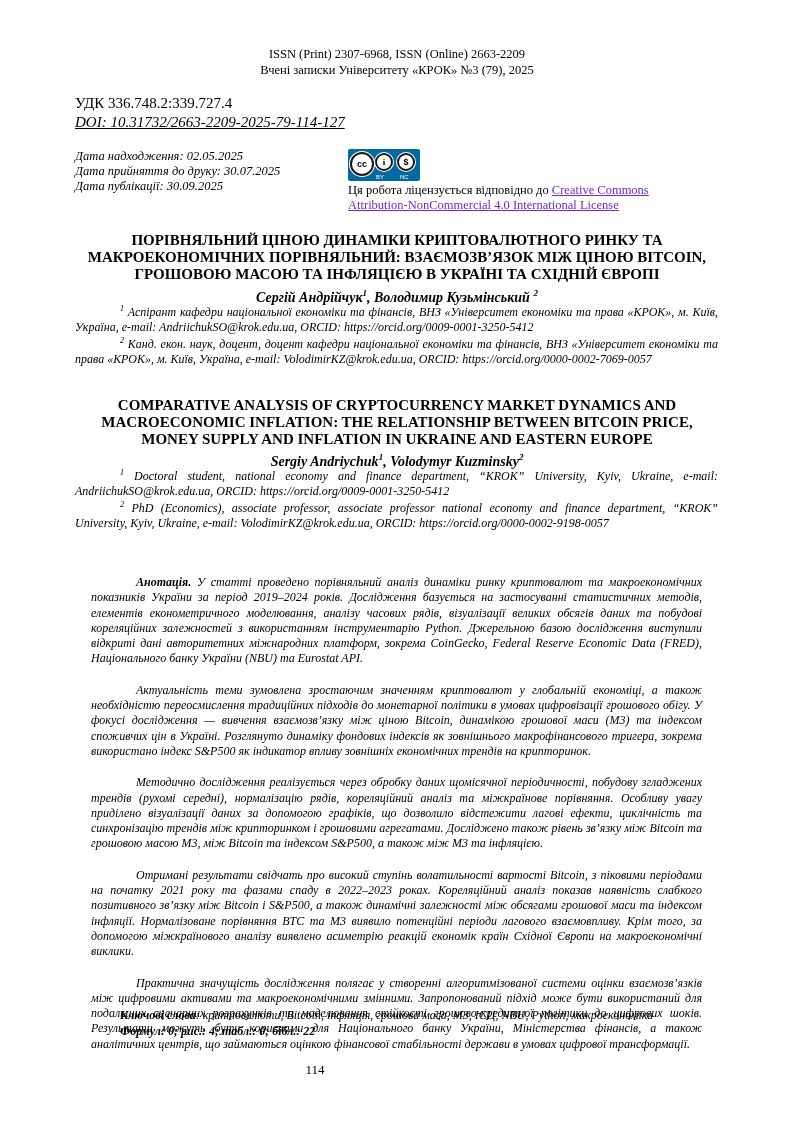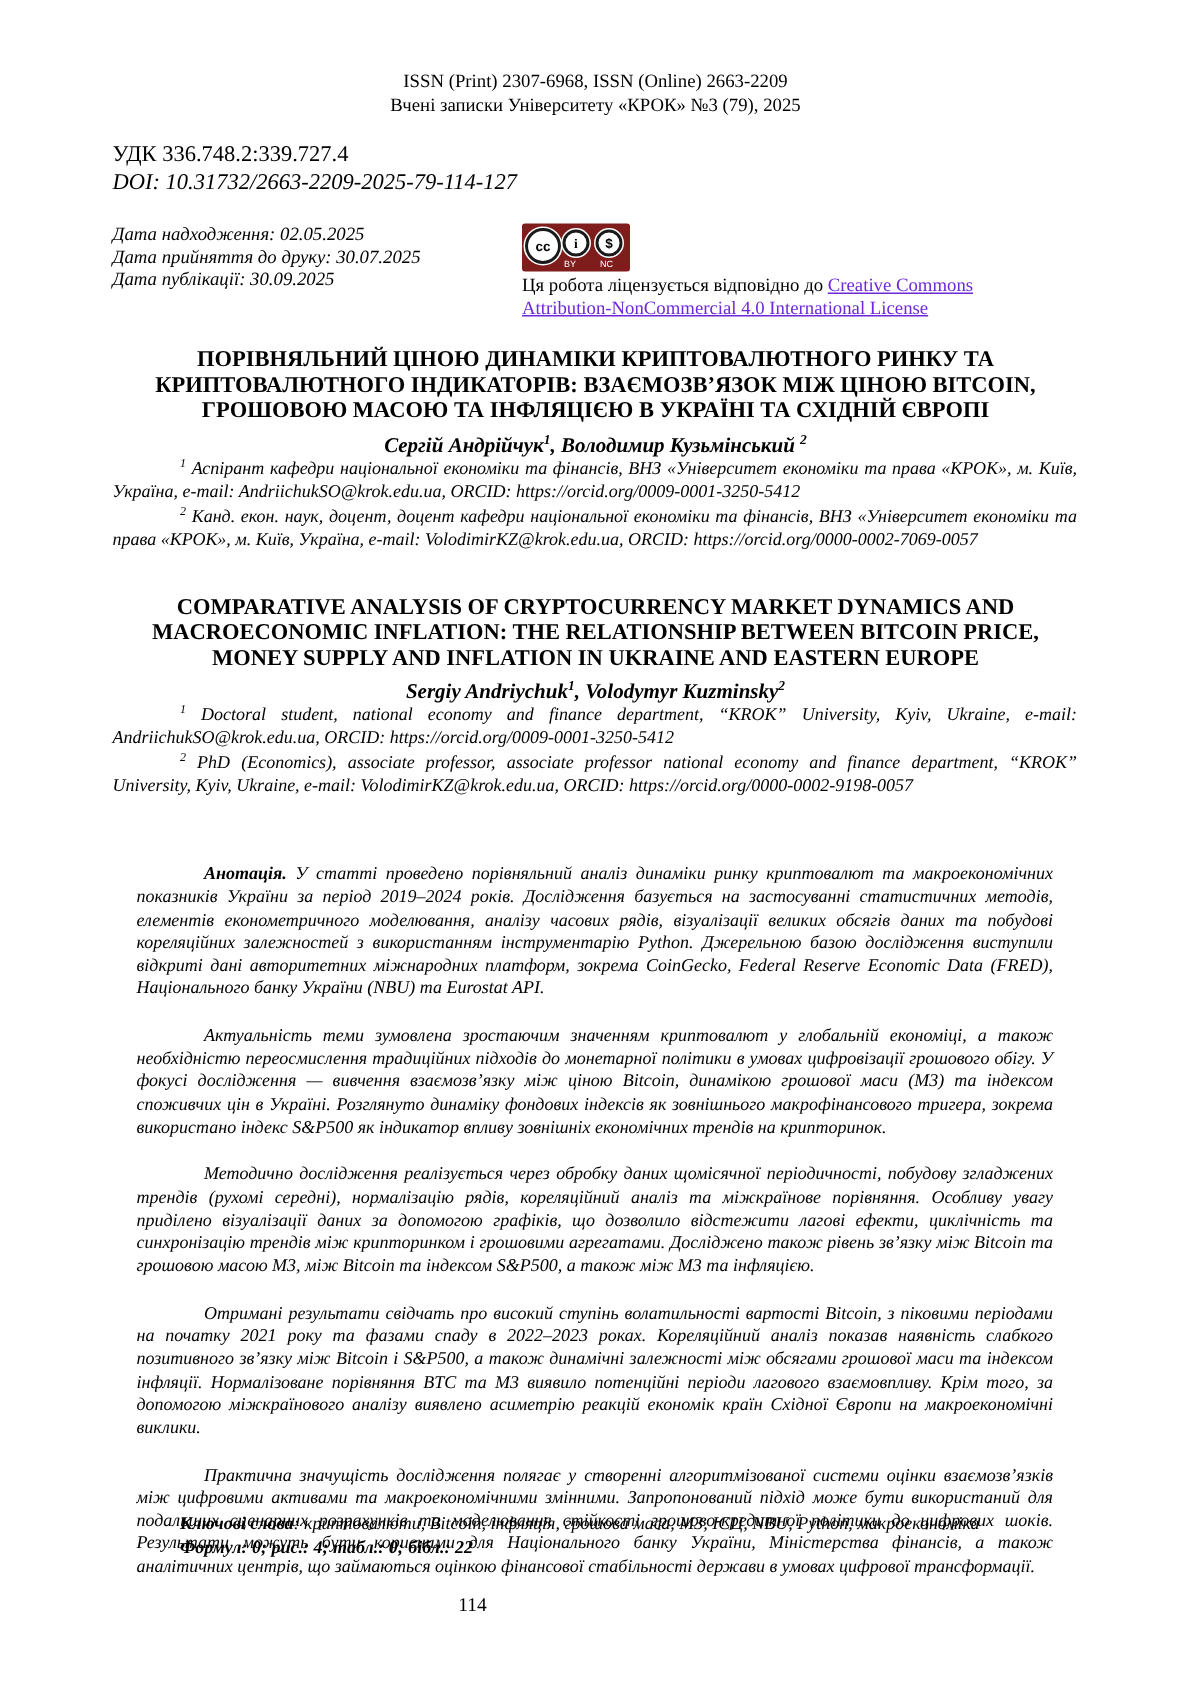--- a/index.html
+++ b/index.html
@@ -1,22 +1,22 @@
 <!DOCTYPE html>
 <html><head>
 <meta charset="utf-8">
 <style>
   html, body { margin: 0; padding: 0; background: #ffffff; }
   body { width: 794px; height: 1123px; position: relative; overflow: hidden; color: #000; font-family: "Liberation Serif", serif; }
   .page { position: absolute; left: 0; top: 0; width: 794px; height: 1123px; }
   .hdr { position: absolute; left: 0; width: 794px; text-align: center; font-size: 12.5px; line-height: 15px; }
   .udk { position: absolute; left: 75px; font-size: 15px; line-height: 18px; }
-  .udk.i { font-style: italic; }
+  .udk.i { font-style: italic; text-decoration: underline; }
   .dates { position: absolute; left: 75px; top: 149px; font-size: 12.5px; line-height: 15px; font-style: italic; }
-  .cc-badge { position: absolute; left: 348px; top: 149px; width: 72px; height: 32px; background: #7f1d1d; border-radius: 2px; }
+  .cc-badge { position: absolute; left: 348px; top: 149px; width: 72px; height: 32px; background: #0369a1; border-radius: 2px; }
   .cc-badge .c { position: absolute; top: 3px; width: 20px; height: 20px; border-radius: 50%; background: #fff; border: 2px solid #1a1a1a; box-shadow: 0 0 0 1px #fff; font-family: "Liberation Sans", sans-serif; font-weight: bold; font-size: 9px; line-height: 20px; text-align: center; color: #000; }
   .cc-badge .lbl { position: absolute; bottom: 1px; font-family: "Liberation Sans", sans-serif; font-size: 6px; color: #fff; }
   .license { position: absolute; left: 348px; top: 183px; font-size: 12.5px; line-height: 15px; }
   .license a { color: #6d28d9; text-decoration: underline; }
   .title { position: absolute; left: 60px; width: 674px; text-align: center; font-weight: bold; font-size: 15px; line-height: 17px; }
   .authors { position: absolute; left: 0; width: 794px; text-align: center; font-weight: bold; font-style: italic; font-size: 14px; line-height: 16px; }
   .authors sup { font-size: 9px; }
   .aff { position: absolute; left: 75px; width: 643px; font-style: italic; font-size: 12px; line-height: 14.5px; text-align: justify; }
   .aff p { margin: 0; text-indent: 45px; }
   .aff sup { font-size: 8px; }
@@ -52,21 +52,21 @@
     <span class="lbl" style="left:52px;">NC</span>
   </div>
 
   <div class="license">
     <span>Ця робота ліцензується відповідно до </span><a href="#">Creative Commons</a><br>
     <a href="#">Attribution-NonCommercial 4.0 International License</a>
   </div>
 
   <div class="title" style="top:232px">
     <div>ПОРІВНЯЛЬНИЙ ЦІНОЮ ДИНАМІКИ КРИПТОВАЛЮТНОГО РИНКУ ТА</div>
-    <div>КРИПТОВАЛЮТНОГО ІНДИКАТОРІВ: ВЗАЄМОЗВ’ЯЗОК МІЖ ЦІНОЮ BITCOIN,</div>
+    <div>МАКРОЕКОНОМІЧНИХ ПОРІВНЯЛЬНИЙ: ВЗАЄМОЗВ’ЯЗОК МІЖ ЦІНОЮ BITCOIN,</div>
     <div>ГРОШОВОЮ МАСОЮ ТА ІНФЛЯЦІЄЮ В УКРАЇНІ ТА СХІДНІЙ ЄВРОПІ</div>
   </div>
   <div class="authors" style="top:285px">
     <span>Сергій Андрійчук</span><sup>1</sup>, <span>Володимир Кузьмінський</span> <sup>2</sup>
   </div>
   <div class="aff" style="top:302px">
     <p><sup>1</sup> <span>Аспірант кафедри національної економіки та фінансів, ВНЗ «Університет економіки та права «КРОК», м. Київ, Україна, e-mail: AndriichukSO@krok.edu.ua, ORCID: https://orcid.org/0009-0001-3250-5412</span></p>
     <p><sup>2</sup> <span>Канд. екон. наук, доцент, доцент кафедри національної економіки та фінансів, ВНЗ «Університет економіки та права «КРОК», м. Київ, Україна, e-mail: VolodimirKZ@krok.edu.ua, ORCID: https://orcid.org/0000-0002-7069-0057</span></p>
   </div>
 

